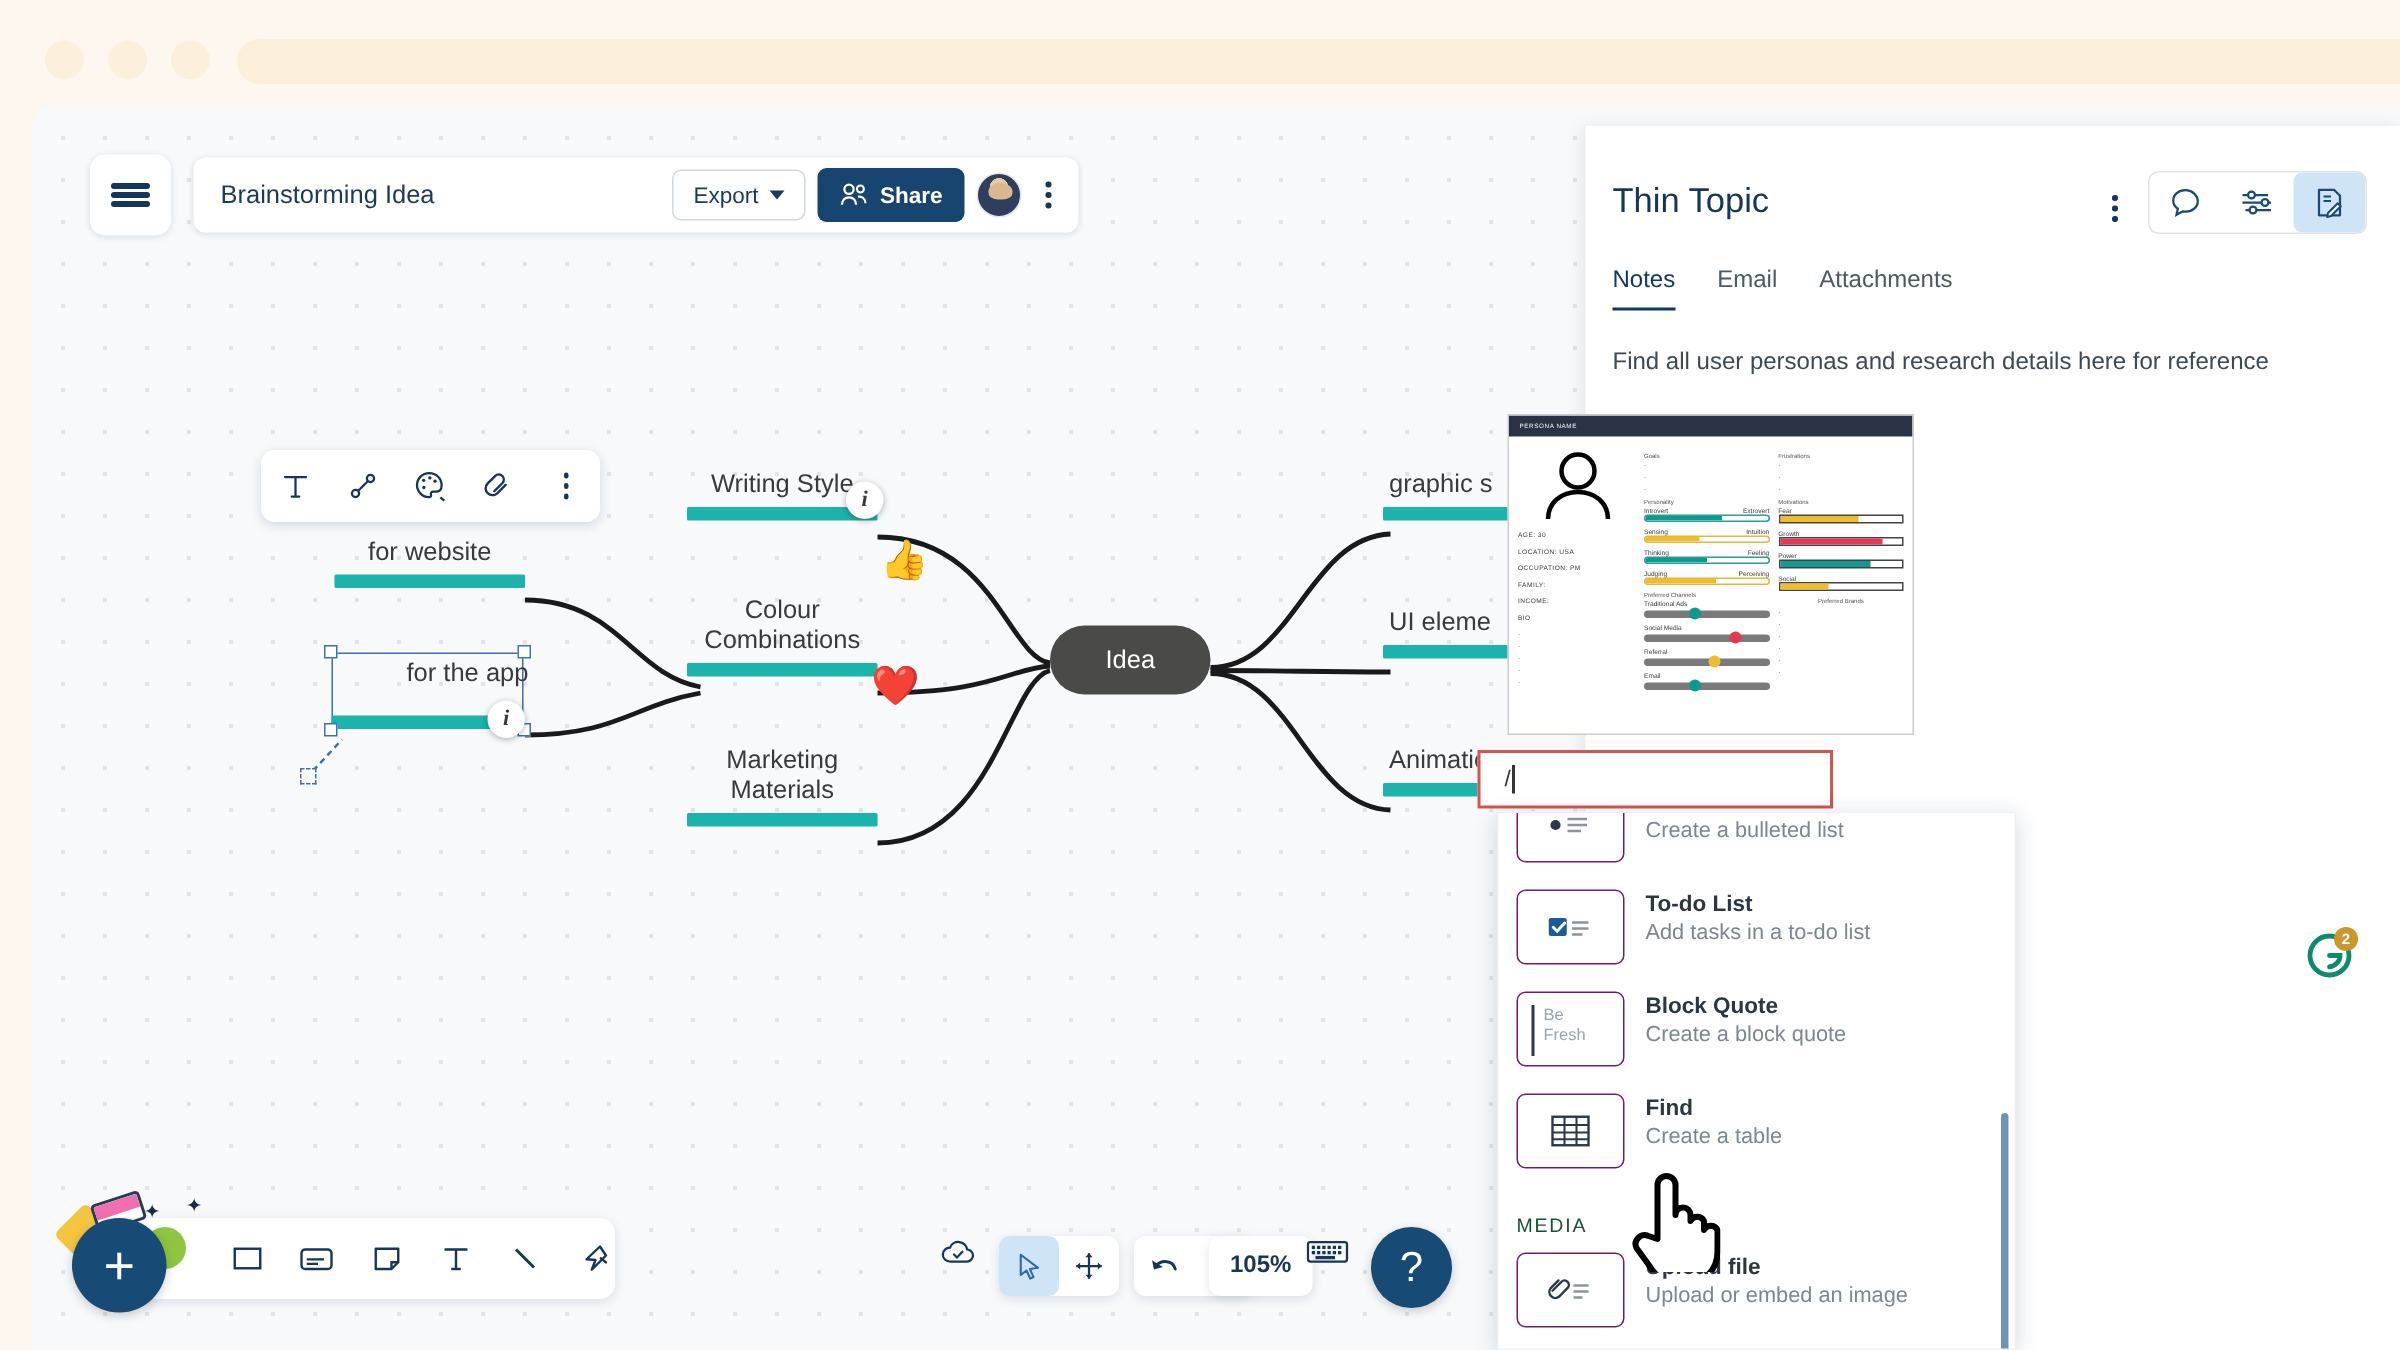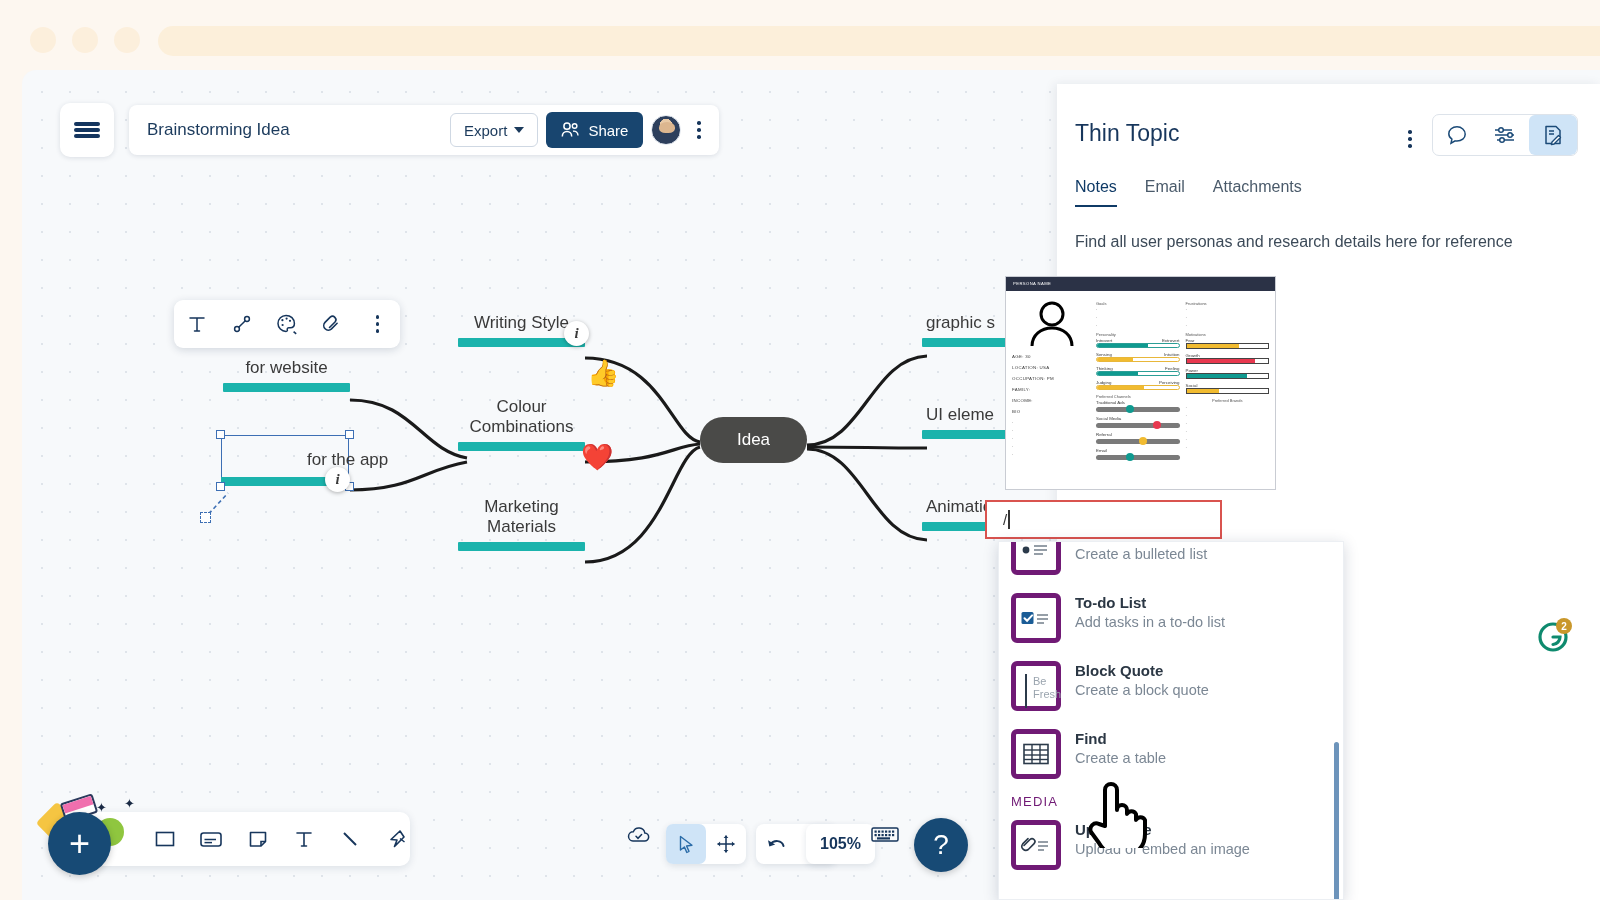--- a/index.html
+++ b/index.html
@@ -57,20 +57,21 @@
     height: 34px; padding: 0 13px; font-size: 15px; color: #1b3a5c;
     display: flex; align-items: center; gap: 7px; cursor: pointer;
     font-family: "Liberation Sans", sans-serif;
   }
   .caret { width: 0; height: 0; border-left: 5px solid transparent; border-right: 5px solid transparent; border-top: 6px solid #1b3a5c; }
   .share-btn {
     background: #18456f; color: #fff; border: none; border-radius: 6px;
     height: 36px; padding: 0 15px; font-size: 15px; display: flex;
     align-items: center; gap: 8px; cursor: pointer;
     font-family: "Liberation Sans", sans-serif;
+    font-weight: bold;
   }
   .avatar {
     width: 30px; height: 30px; border-radius: 50%;
     background: radial-gradient(circle at 50% 32%, #e8c9a6 0 26%, #2d3f5c 27% 100%);
     border: 1px solid #e2e7ee; overflow: hidden; position: relative; cursor: pointer;
   }
   .avatar::after {
     content: ""; position: absolute; left: 7px; top: 6px; width: 16px; height: 11px;
     border-radius: 50% 50% 40% 40%; background: #dcb68f;
   }
@@ -102,21 +103,21 @@
     position: absolute; left: 700px; top: 417px; width: 107px; height: 46px;
     background: #4a4a48; border-radius: 23px; color: #fff; font-size: 17px;
     display: flex; align-items: center; justify-content: center; pointer-events: auto; cursor: pointer;
   }
   .emoji { position: absolute; font-size: 26px; pointer-events: auto; cursor: pointer; }
 
   
   .sel-node { position: absolute; left: 221px; top: 435px; width: 128px; height: 51px; pointer-events: auto; }
   .sel-node .box { position: absolute; inset: 0; border: 1.5px solid #3d6fb4; }
   .sel-node .bar { position: absolute; left: 0; right: 0; bottom: 0; height: 9px; background: #1bb3ac; }
-  .sel-node .lbl { position: absolute; left: 50px; top: 15px; font-size: 17px; color: #3a3a3a; white-space: nowrap; margin-left: 36px; }
+  .sel-node .lbl { position: absolute; left: 50px; top: 4px; font-size: 17px; color: #3a3a3a; white-space: nowrap; }
   .handle { position: absolute; width: 9px; height: 9px; background: #fff; border: 1.5px solid #3d6fb4; }
   .ghost-handle {
     position: absolute; left: 200px; top: 496px; width: 11px; height: 11px;
     border: 1.5px dashed #3d6fb4; background: #fff;
   }
 
   
   .dock {
     position: absolute; left: 60px; top: 812px; width: 350px; height: 54px;
     background: #fff; border-radius: 10px; box-shadow: 0 2px 8px rgba(20,40,70,.12);
@@ -195,26 +196,26 @@
 
   
   .slash-menu {
     position: absolute; left: 998px; top: 541px; width: 346px; bottom: 0;
     background: #fff; box-shadow: 0 3px 14px rgba(20,40,70,.18);
     border: 1px solid #eceff3; overflow: hidden;
   }
   .sm-inner { position: absolute; left: 0; top: -26px; width: 346px; }
   .sm-item { display: flex; gap: 14px; padding: 9px 12px; align-items: flex-start; cursor: pointer; }
   .sm-ico {
-    width: 50px; height: 50px; flex: none; border: 5px solid #701a75; border-radius: 6px;
+    width: 72px; height: 50px; flex: none; border: 1px solid #701a75; border-radius: 6px;
     display: flex; align-items: center; justify-content: center; color: #2b3a4a;
   }
   .sm-title { font-size: 15px; font-weight: bold; color: #2b3744; line-height: 20px; }
   .sm-desc { font-size: 14.5px; color: #7b8794; line-height: 19px; }
-  .sm-section { font-size: 13px; color: #701a75; letter-spacing: 1.2px; padding: 6px 12px 2px 12px; }
+  .sm-section { font-size: 13px; color: #14532d; letter-spacing: 1.2px; padding: 6px 12px 2px 12px; margin-top: 15px; }
   .sm-scroll { position: absolute; right: 4px; top: 200px; width: 5px; height: 160px; background: #6d94bb; border-radius: 3px; }
 
   
   .cursor { position: absolute; left: 1085px; top: 770px; width: 62px; height: 78px; pointer-events: none; }
 
   
   .grammarly { position: absolute; left: 1538px; top: 622px; width: 30px; height: 30px; }
   .g-badge {
     position: absolute; left: 18px; top: -4px; width: 16px; height: 16px; border-radius: 50%;
     background: #c9972b; color: #fff; font-size: 10px; font-weight: bold;

